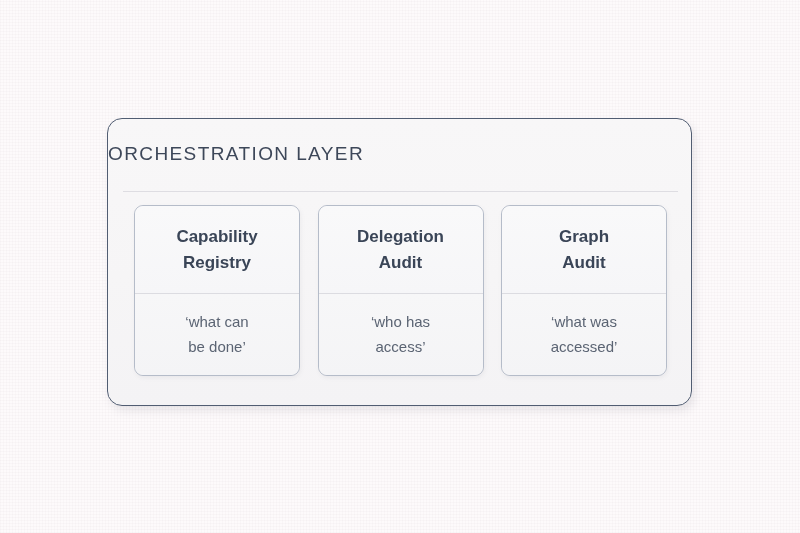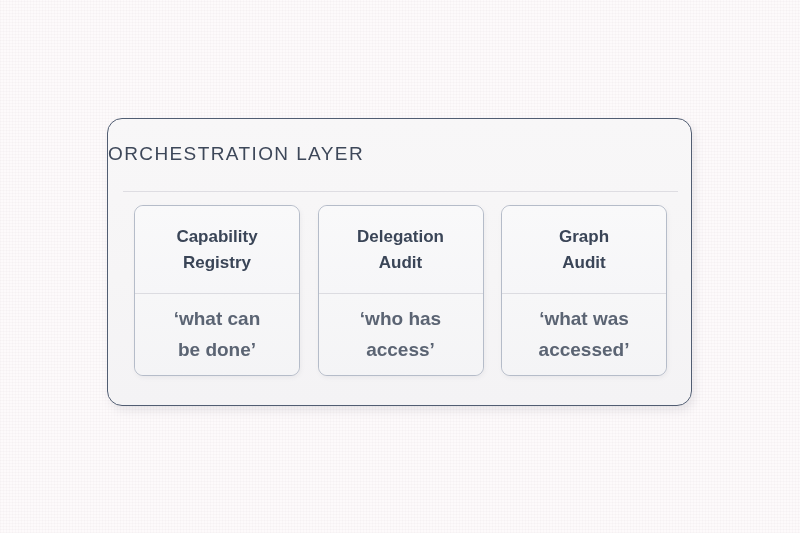--- a/index.html
+++ b/index.html
@@ -128,22 +128,22 @@
     flex: 1 1 auto;
     display: flex;
     flex-direction: column;
     align-items: center;
     justify-content: center;
     background: linear-gradient(180deg, #f7f7f8 0%, #f4f4f6 100%);
     border-radius: 0 0 8px 8px;
   }
 
   .card-caption-line {
-    font-size: 19px;
-    font-weight: bold;
+    font-size: 15px;
+    font-weight: normal;
     color: #5b6473;
     line-height: 1.62;
     text-align: center;
     white-space: nowrap;
   }
 </style>
 </head>
 <body>
 
 <div id="paper-texture"></div>

